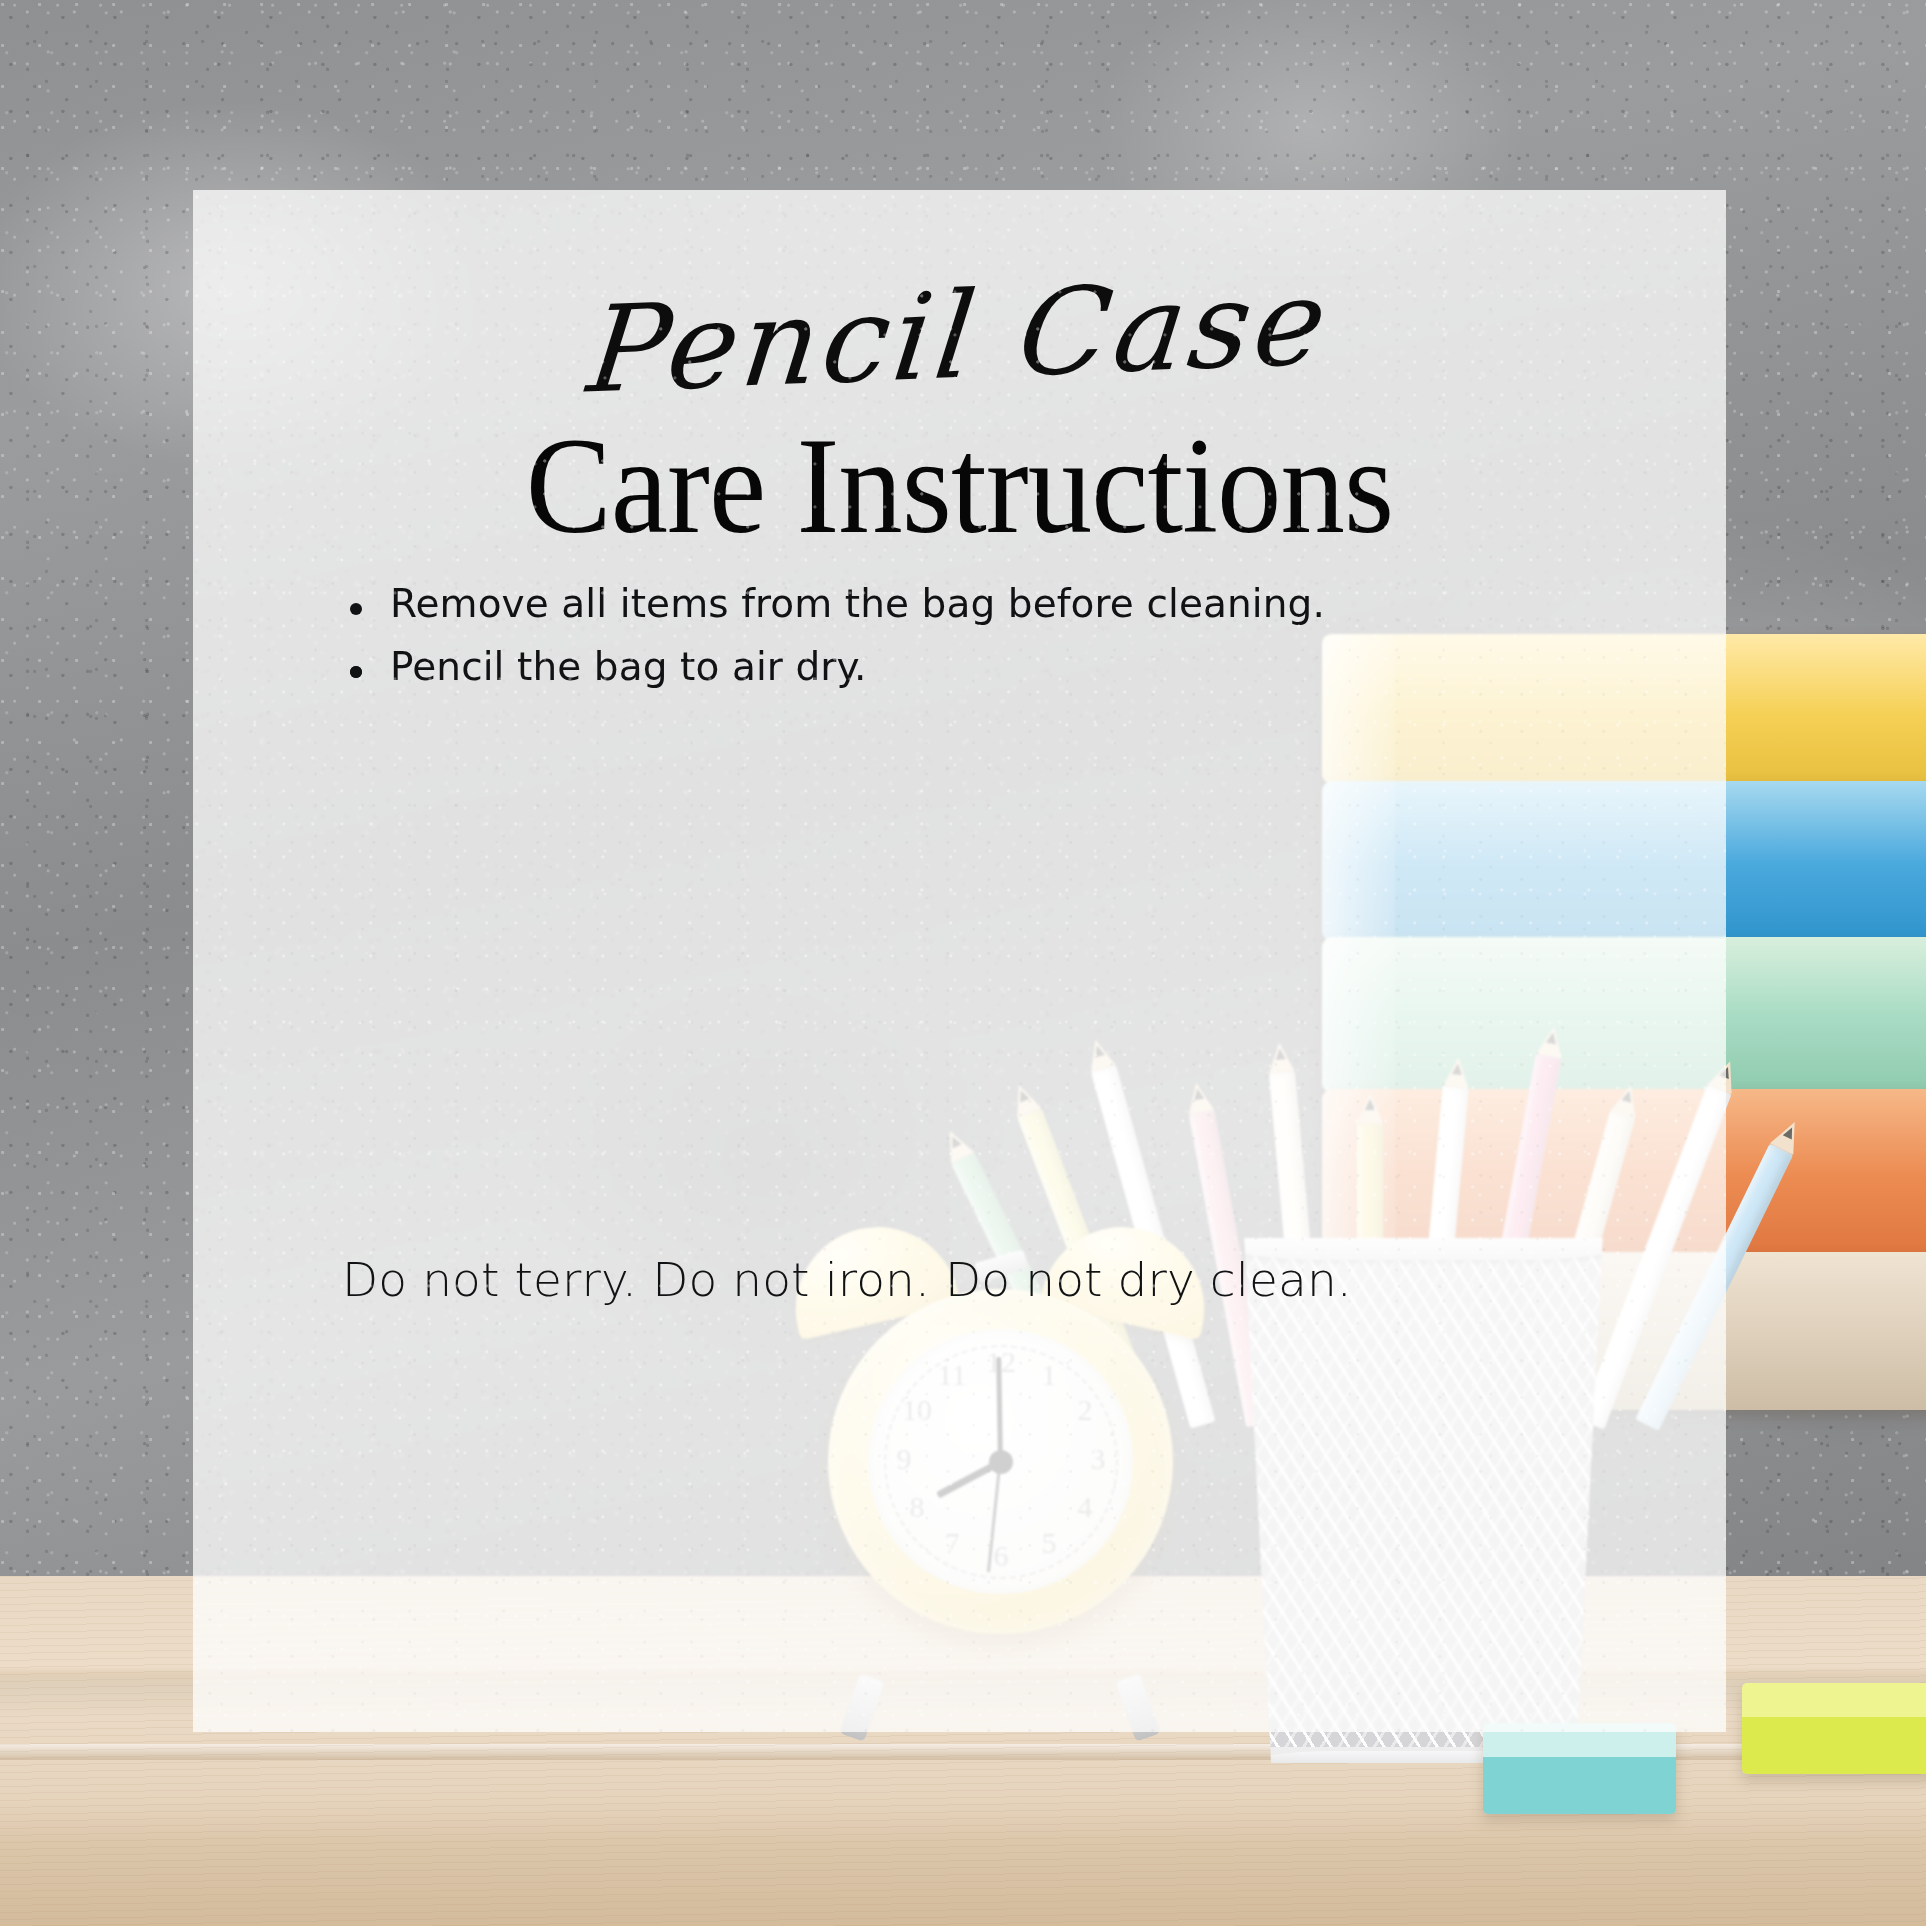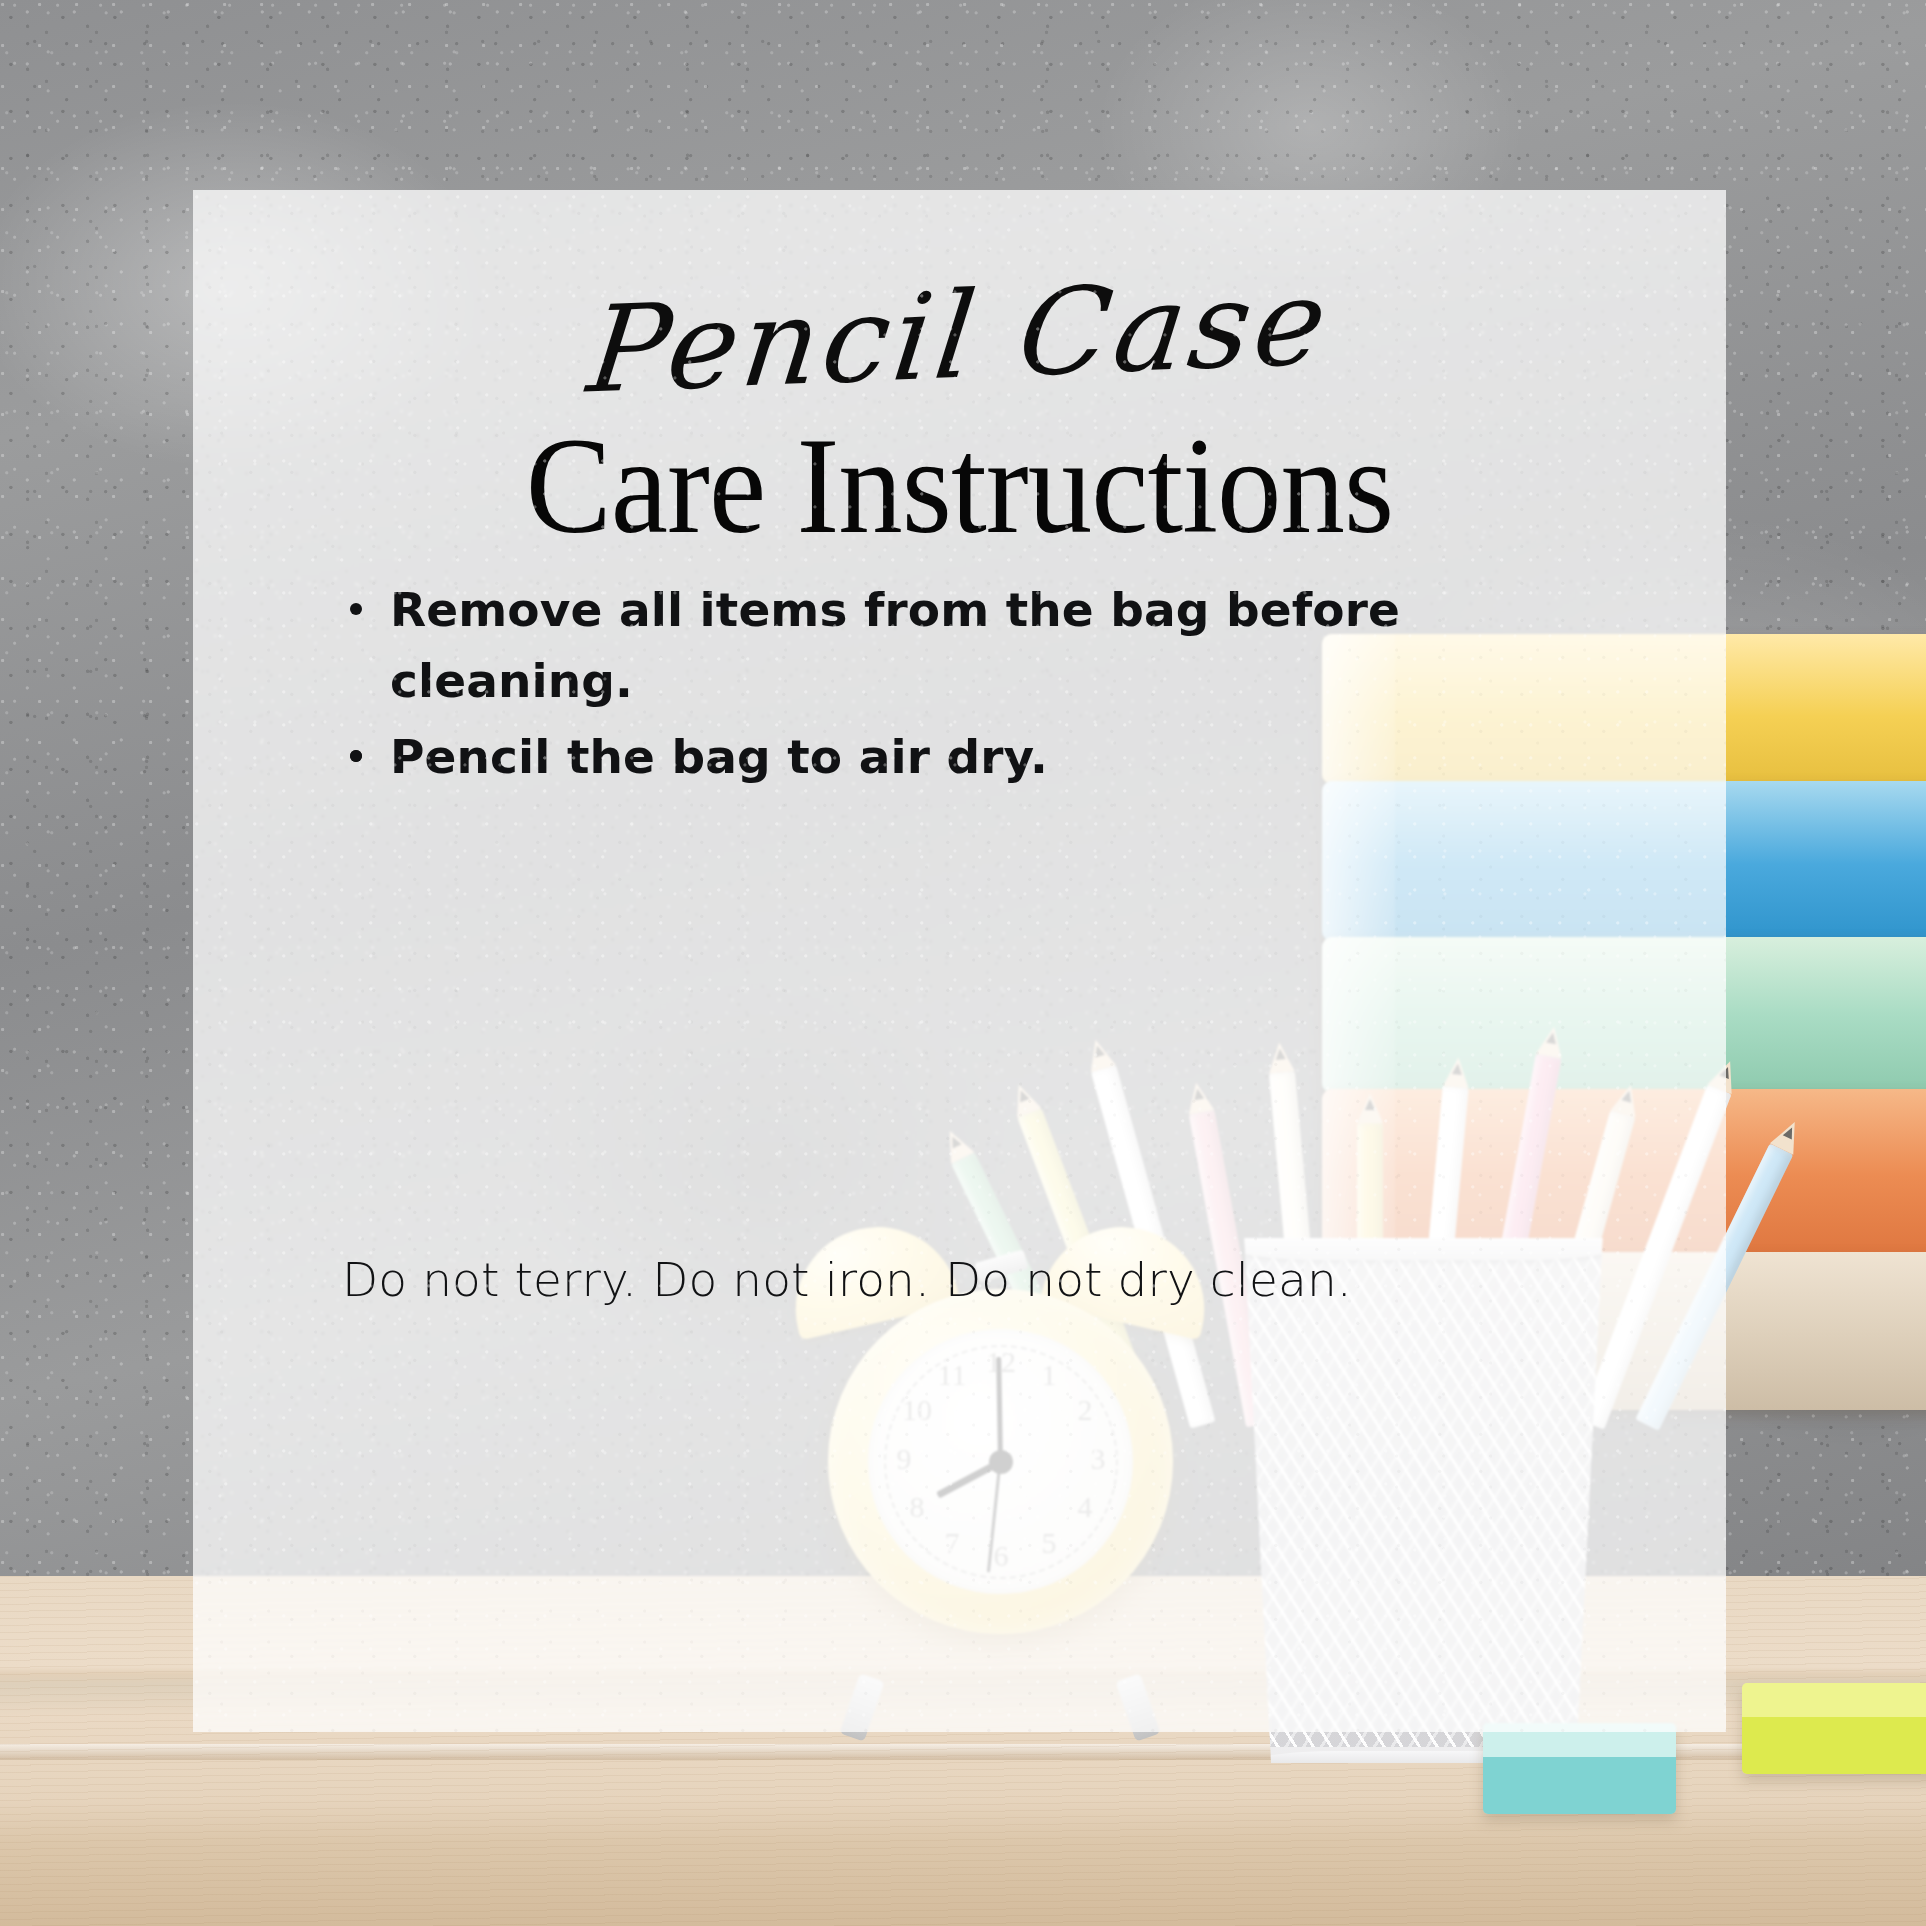--- a/index.html
+++ b/index.html
@@ -199,27 +199,27 @@
   }
 
   
   .list{
     position:absolute; left:149px; top:384px; width:1119px;
     list-style:none;
   }
   .list li{
     position:relative;
     padding-left:48px;
-    font-size:47px;
+    font-size:39px;
     line-height:1.52;
     color:#111214;
     margin-bottom:4px;
     letter-spacing:0.1px;
     font-family:"DejaVu Sans", sans-serif;
-    font-weight:700;
+    font-weight:400;
   }
   .list li .dot{
     position:absolute; left:8px; top:29px;
     width:12px; height:12px; border-radius:50%; background:#111214;
   }
 
   .footnote{
     position:absolute; left:149px; top:1057px; width:1238px;
     font-size:47px; line-height:1.4; color:#111214;
     font-family:"DejaVu Sans", sans-serif; font-weight:300;

